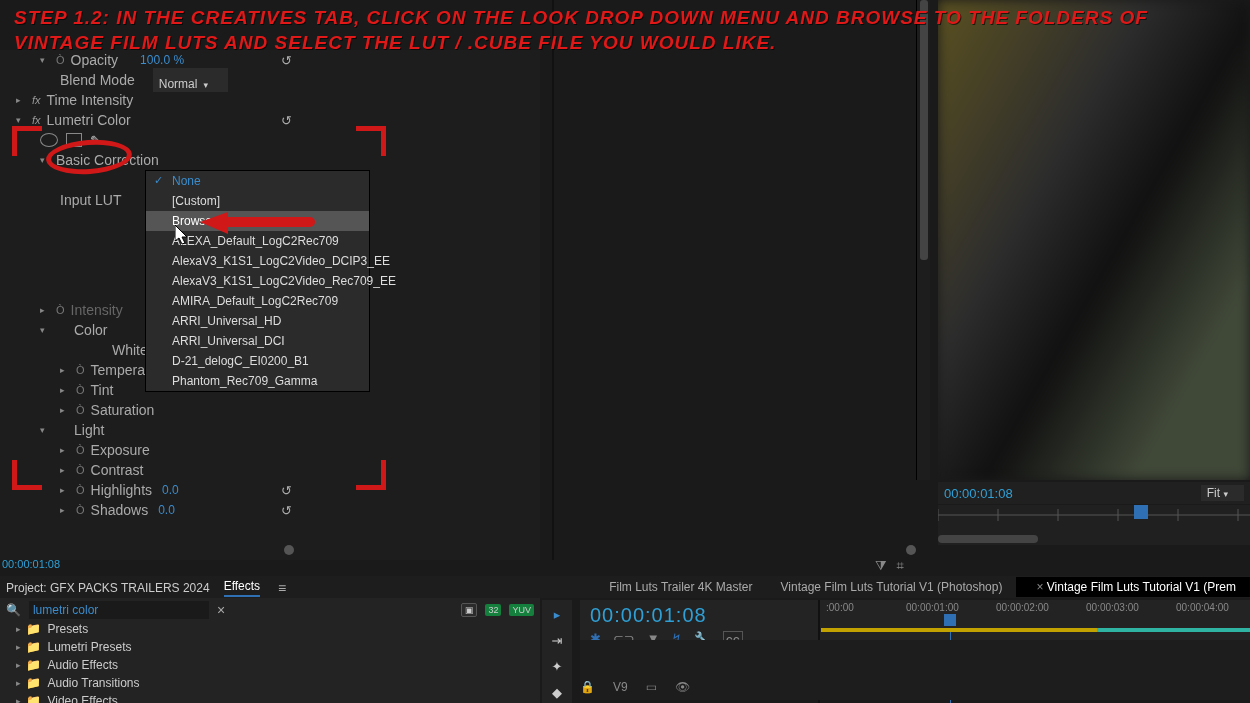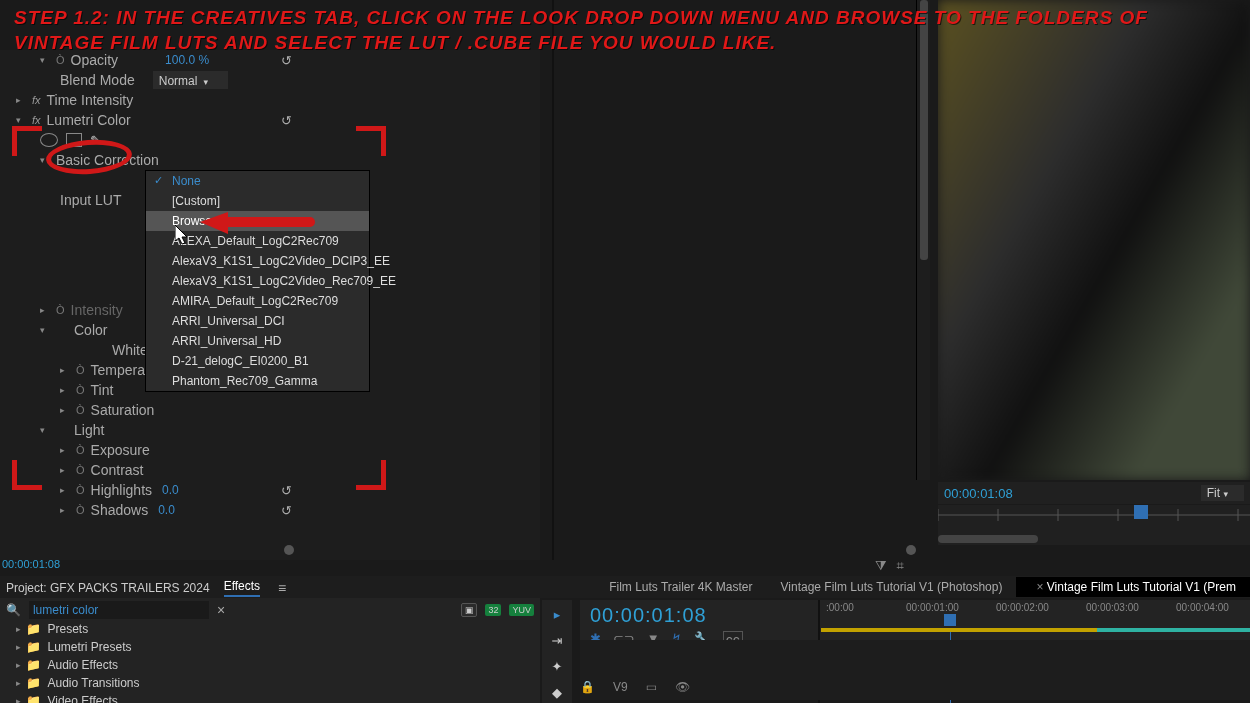--- a/index.html
+++ b/index.html
@@ -8,21 +8,21 @@
   .effects-panel { position: absolute; left: 0; top: 50px; width: 540px; height: 510px; background: #1d1d1d; }
   .param-row { display: flex; align-items: center; height: 20px; padding-left: 20px; gap: 6px; }
   .indent-1 { padding-left: 40px; }
   .indent-2 { padding-left: 60px; }
   .chev { font-size: 9px; color: #888; width: 10px; display: inline-block; user-select: none; }
   .fx { color: #999; font-style: italic; font-size: 11px; }
   .stopw { color: #777; font-size: 11px; }
   .label { color: #aaa; font-size: 14px; }
   .value { color: #3a8ccc; font-size: 12px; }
   .reset { position: absolute; right: 248px; color: #aaa; font-size: 13px; }
-  .blend-select { background: #2b2b2b; color: #ccc; padding: 3px 20px 1px 6px; border: none; font-size: 12px; position: relative; }
+  .blend-select { background: #2b2b2b; color: #ccc; padding: 9px 20px 1px 6px; border: none; font-size: 12px; position: relative; }
   .blend-chev { color: #ccc; font-size: 9px; margin-left: 6px; }
   .active-check { width: 13px; height: 13px; background: #2f6fb3; display: inline-flex; align-items: center; justify-content: center; color: #fff; font-size: 10px; border-radius: 2px; }
   .lut-select { background: #262626; color: #ccc; padding: 1px 6px; width: 90px; display: inline-flex; align-items: center; justify-content: space-between; border:1px solid #000; }
   .lut-dropdown { position: absolute; left: 145px; top: 170px; width: 225px; background: #2b2b2b; border: 1px solid #000; z-index: 30; }
   .lut-item { padding: 3px 10px 3px 26px; color: #ddd; font-size: 12px; position: relative; }
   .lut-item.sel { color: #3a8ccc; }
   .lut-item.hov { background: #555; color: #fff; }
   .lut-check { position: absolute; left: 8px; top: 3px; color: #3a8ccc; font-size: 11px; }
   .cursor-img { position: absolute; left: 175px; top: 225px; z-index: 40; pointer-events:none; }
   .red-bracket { position: absolute; border: 5px solid #d01818; z-index: 25; }
@@ -81,21 +81,21 @@
 </head>
 <body>
 
 <div class="overlay-text">STEP 1.2: IN THE CREATIVES TAB, CLICK ON THE LOOK DROP DOWN MENU AND BROWSE TO THE FOLDERS OF VINTAGE FILM LUTS AND SELECT THE LUT / .CUBE FILE YOU WOULD LIKE.</div>
 
 <div class="effects-panel">
   <div class="param-row indent-1">
     <span class="chev">▾</span>
     <span class="stopw">Ò</span>
     <span class="label">Opacity</span>
-    <span class="value" style="margin-left:41px;">100.0 %</span>
+    <span class="value" style="margin-left:16px;">100.0 %</span>
     <span class="reset">↺</span>
   </div>
   <div class="param-row indent-2">
     <span class="label">Blend Mode</span>
     <span class="blend-select" style="margin-left:12px;"><span>Normal</span><span class="blend-chev">▾</span></span>
   </div>
   <div class="param-row" style="padding-left:16px;">
     <span class="chev">▸</span>
     <span class="fx">fx</span>
     <span class="label">Time Intensity</span>
@@ -191,22 +191,22 @@
   <div class="lut-item sel">
     <span class="lut-check">✓</span>
     <span>None</span>
   </div>
   <div class="lut-item">[Custom]</div>
   <div class="lut-item hov">Browse...</div>
   <div class="lut-item">ALEXA_Default_LogC2Rec709</div>
   <div class="lut-item">AlexaV3_K1S1_LogC2Video_DCIP3_EE</div>
   <div class="lut-item">AlexaV3_K1S1_LogC2Video_Rec709_EE</div>
   <div class="lut-item">AMIRA_Default_LogC2Rec709</div>
+  <div class="lut-item">ARRI_Universal_HD</div>
   <div class="lut-item">ARRI_Universal_DCI</div>
-  <div class="lut-item">ARRI_Universal_HD</div>
   <div class="lut-item">D-21_delogC_EI0200_B1</div>
   <div class="lut-item">Phantom_Rec709_Gamma</div>
 </div>
 
 <div class="red-bracket br-tl"></div>
 <div class="red-bracket br-tr"></div>
 <div class="red-bracket br-bl"></div>
 <div class="red-bracket br-br"></div>
 <div class="red-oval"></div>
 <svg class="red-arrow" width="120" height="40">

